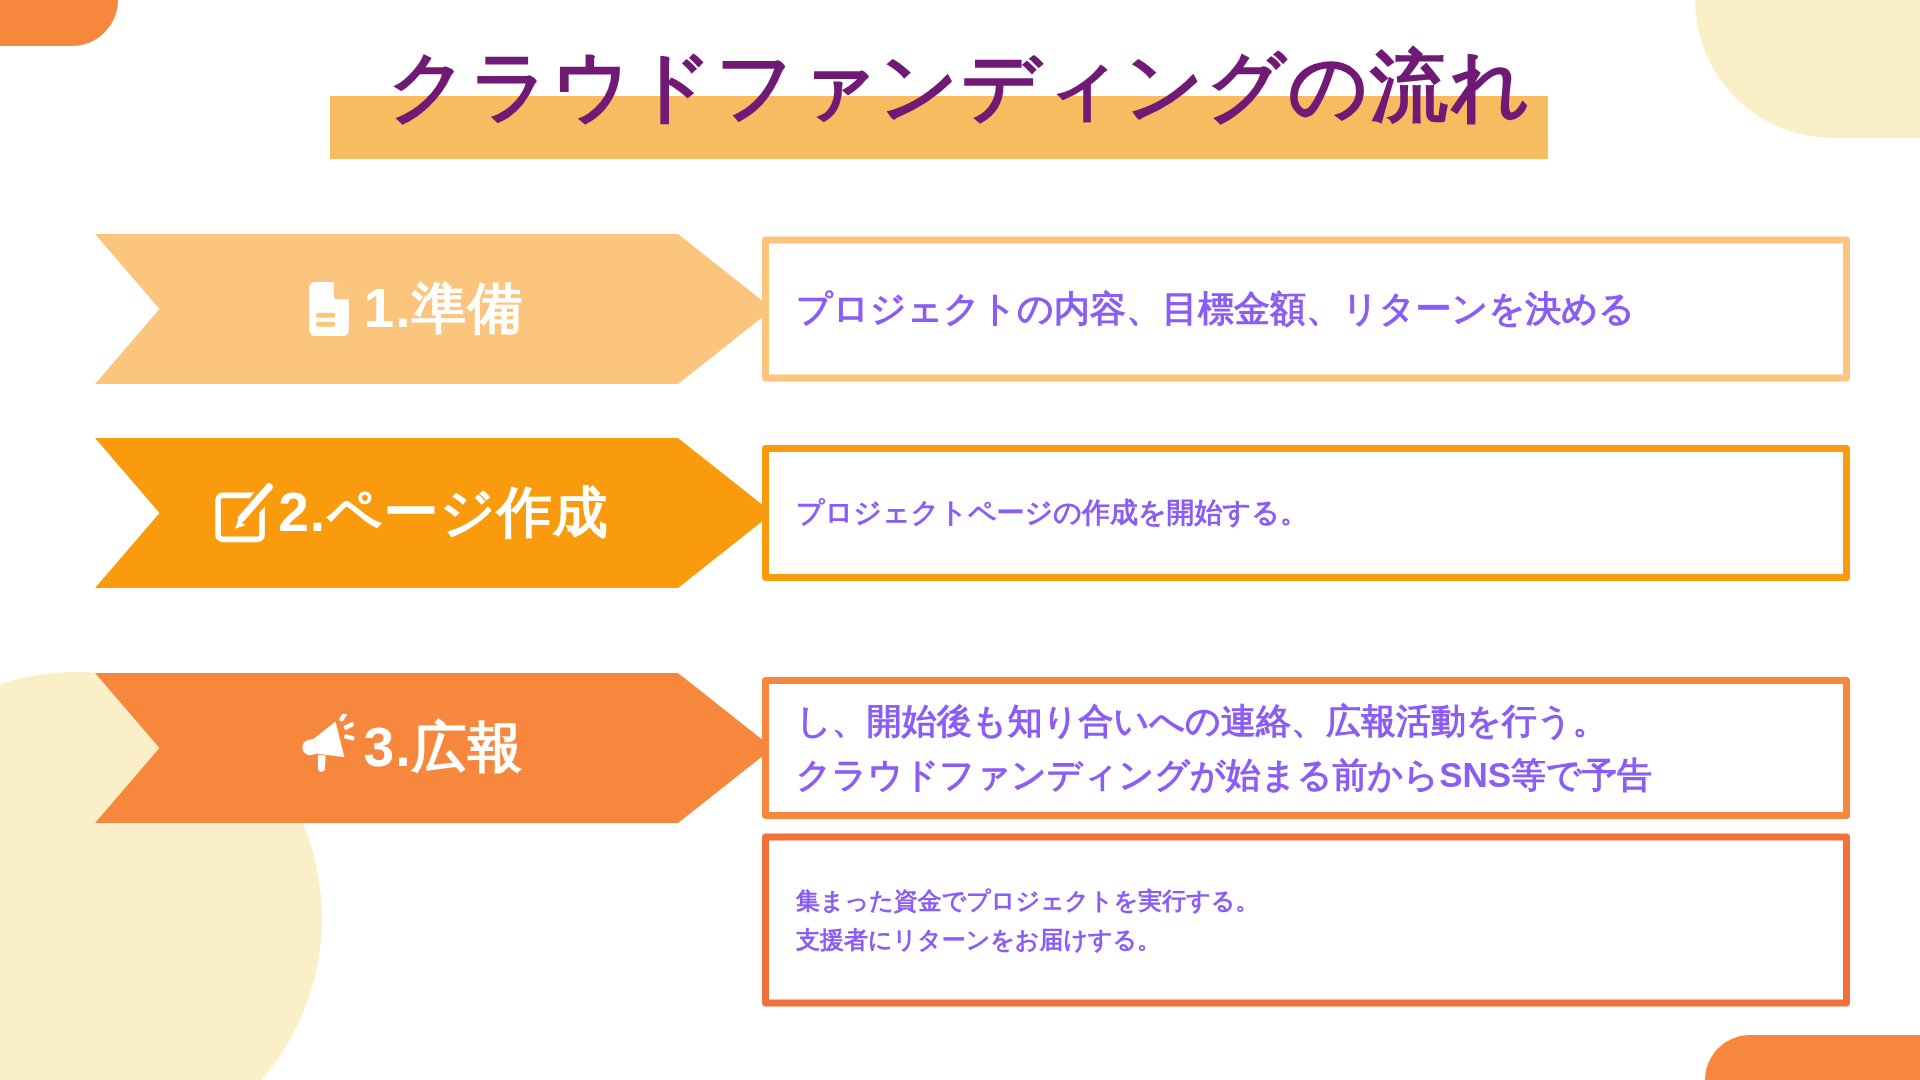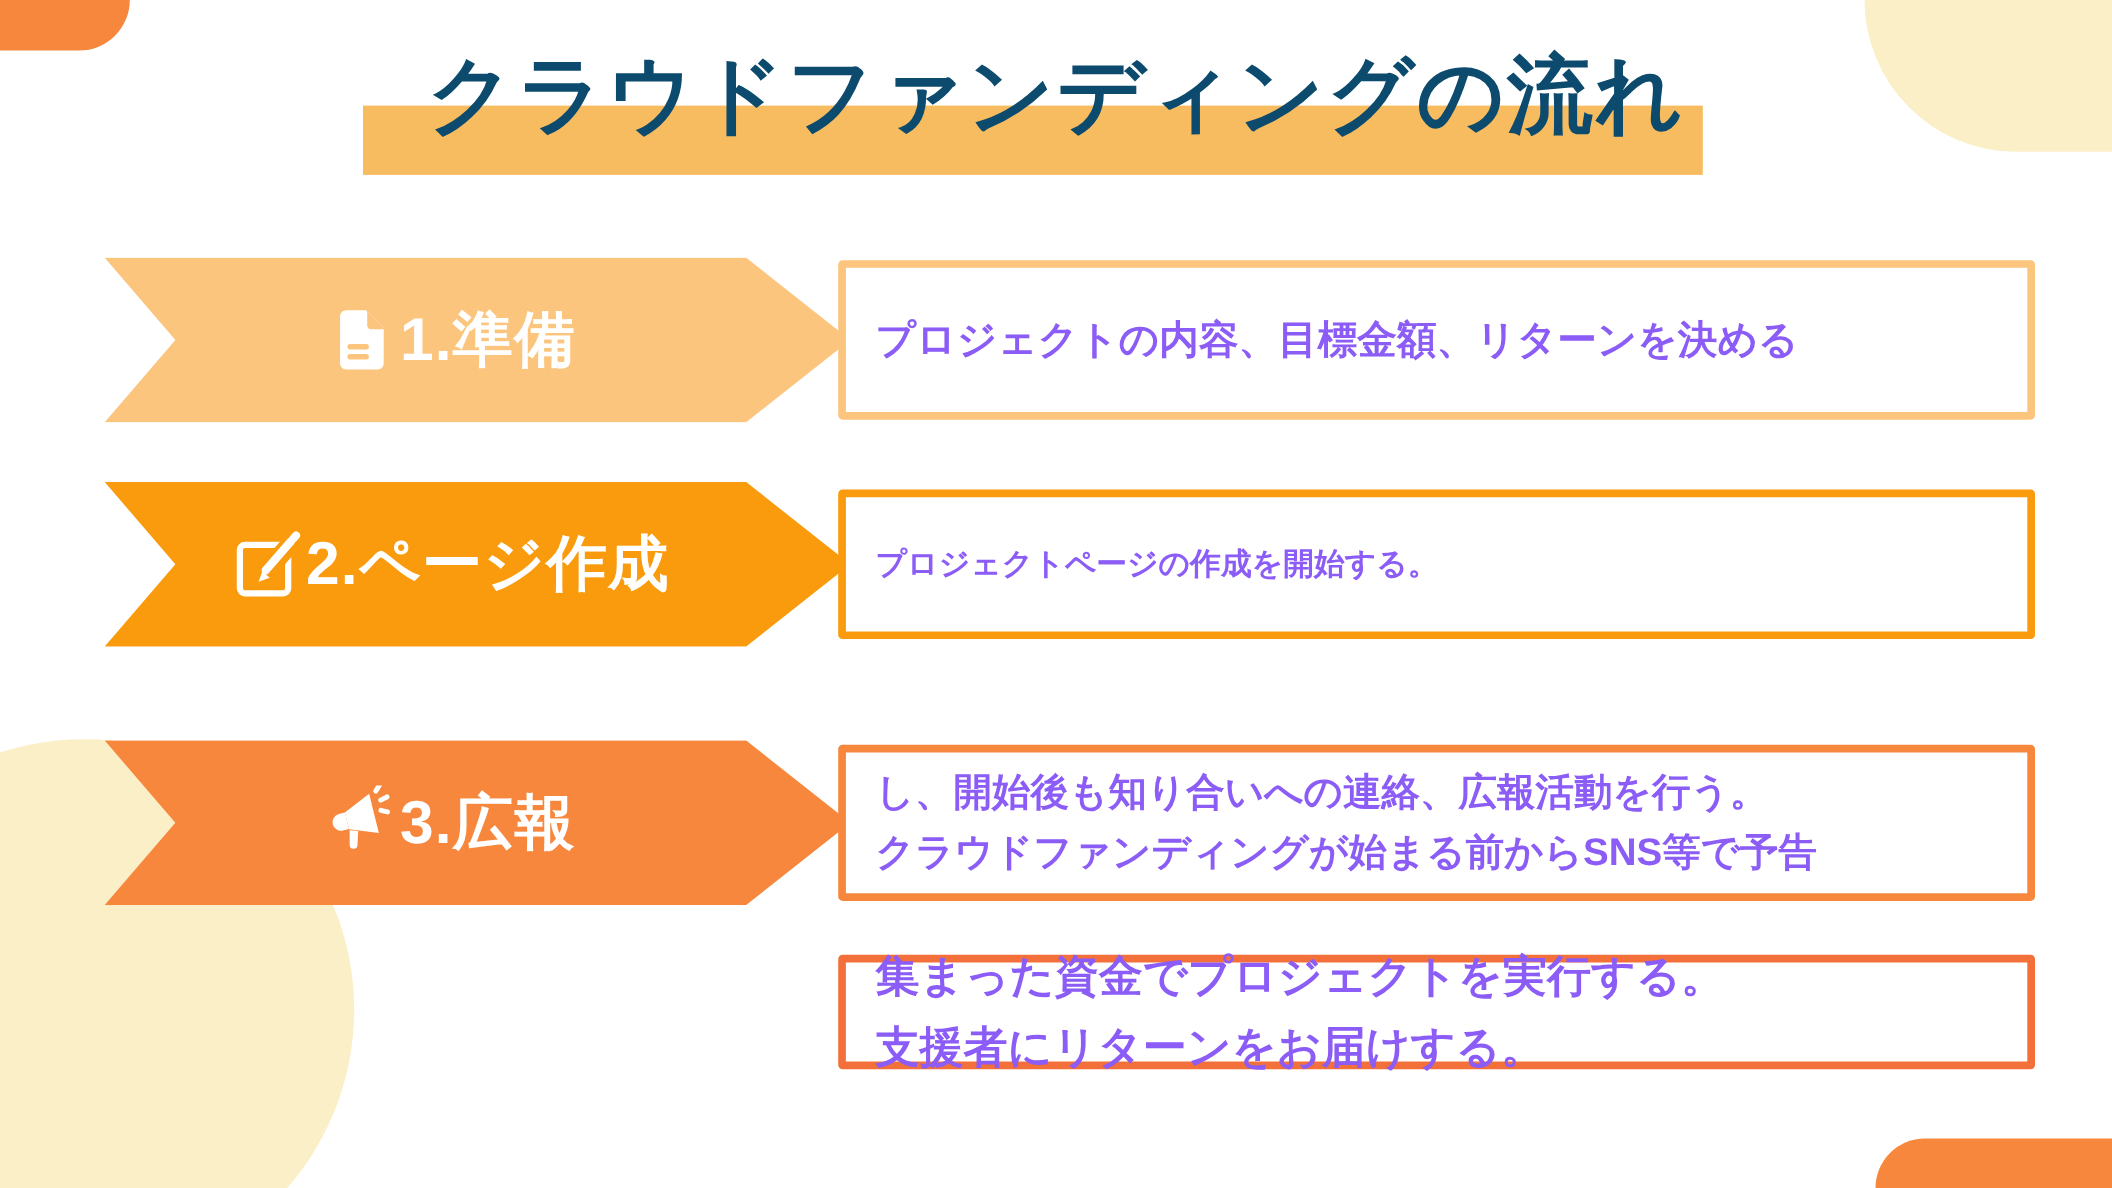--- a/index.html
+++ b/index.html
@@ -16,21 +16,21 @@
   .deco-top-right   { right:0; top:0; width:225px; height:138px; border-radius:0 0 0 140px; }
   .deco-bottom-left { left:-170px; top:672px; width:492px; height:492px; border-radius:50%; }
   .deco-bottom-right{ right:0; bottom:0; width:215px; height:45px; border-radius:45px 0 0 0; }
 
   
   .title-wrap { position:absolute; left:0; top:0; width:1920px; height:200px; z-index:2; }
   .title-highlight { position:absolute; left:330px; top:96px; width:1218px; height:63px; }
   .page-title {
     position:absolute; left:0; top:30px; width:1920px; height:115px;
     display:flex; align-items:center; justify-content:center;
-    font-size:78px; font-weight:900; color:#0c4a6e; letter-spacing:2px;
+    font-size:78px; font-weight:900; color:#701a75; letter-spacing:2px;
     z-index:2;
   }
 
   
   .row { position:absolute; left:0; width:1920px; height:152px; z-index:1; }
   .row-0 { top:233px; } .row-1 { top:437px; } .row-2 { top:672px; } .row-3 { top:844px; }
 
   .arrow {
     position:absolute; left:95px; top:50%; transform:translateY(-50%);
     width:678px; height:150px;
@@ -53,21 +53,21 @@
     background:#ffffff;
     border:7px solid var(--step-color);
     border-radius:4px;
     display:flex; flex-direction:column; justify-content:center;
     padding:8px 22px 8px 27px;
     color:#8b5cf6; font-weight:700;
   }
   .row-0 .desc-box { height:145px; font-size:36px; }
   .row-1 .desc-box { height:136px; font-size:28px; }
   .row-2 .desc-box { height:142px; font-size:35px; line-height:1.55; }
-  .row-3 .desc-box { height:104px; font-size:40px; line-height:1.6; }
+  .row-3 .desc-box { height:173px; font-size:24px; line-height:1.6; }
   .desc-line { white-space:nowrap; }
 </style>
 </head>
 <body>
 
 <div class="deco deco-top-left" style="background: rgb(246, 135, 60);"></div>
 <div class="deco deco-top-right" style="background: rgb(250, 239, 199);"></div>
 <div class="deco deco-bottom-left" style="background: rgb(250, 239, 199);"></div>
 <div class="deco deco-bottom-right" style="background: rgb(246, 135, 60);"></div>
 

